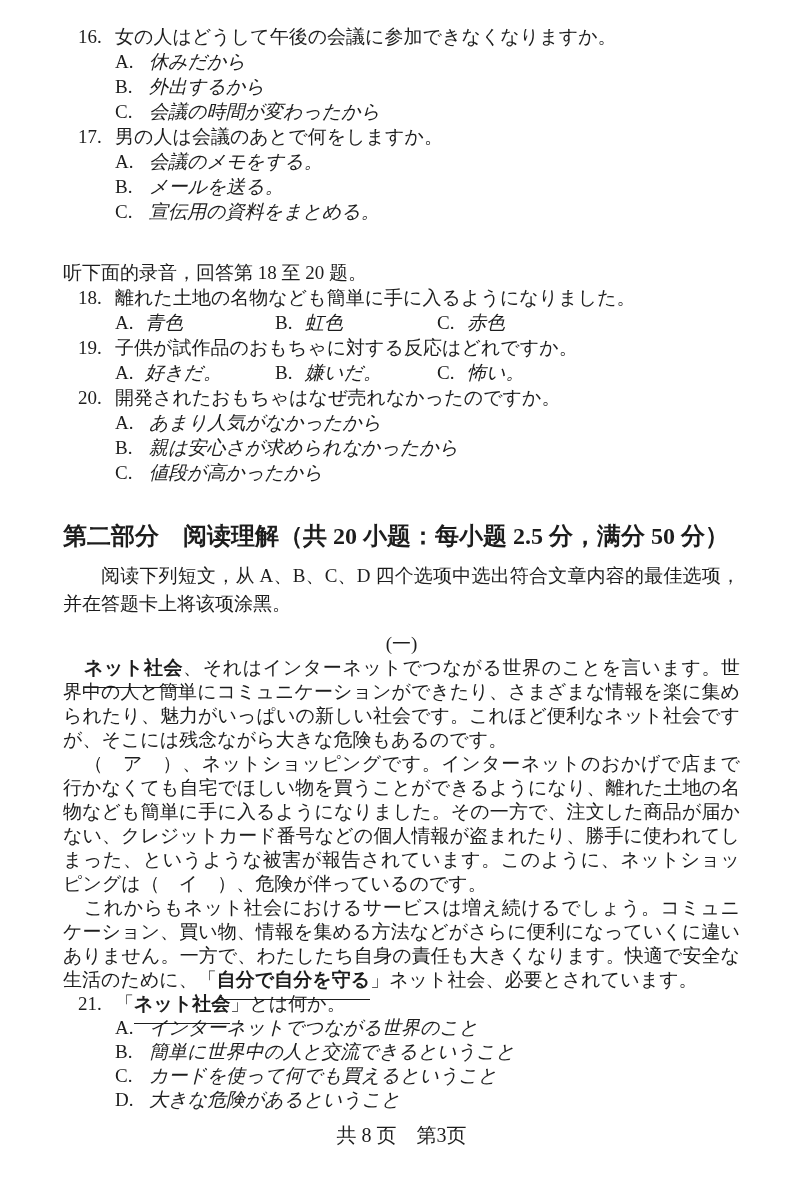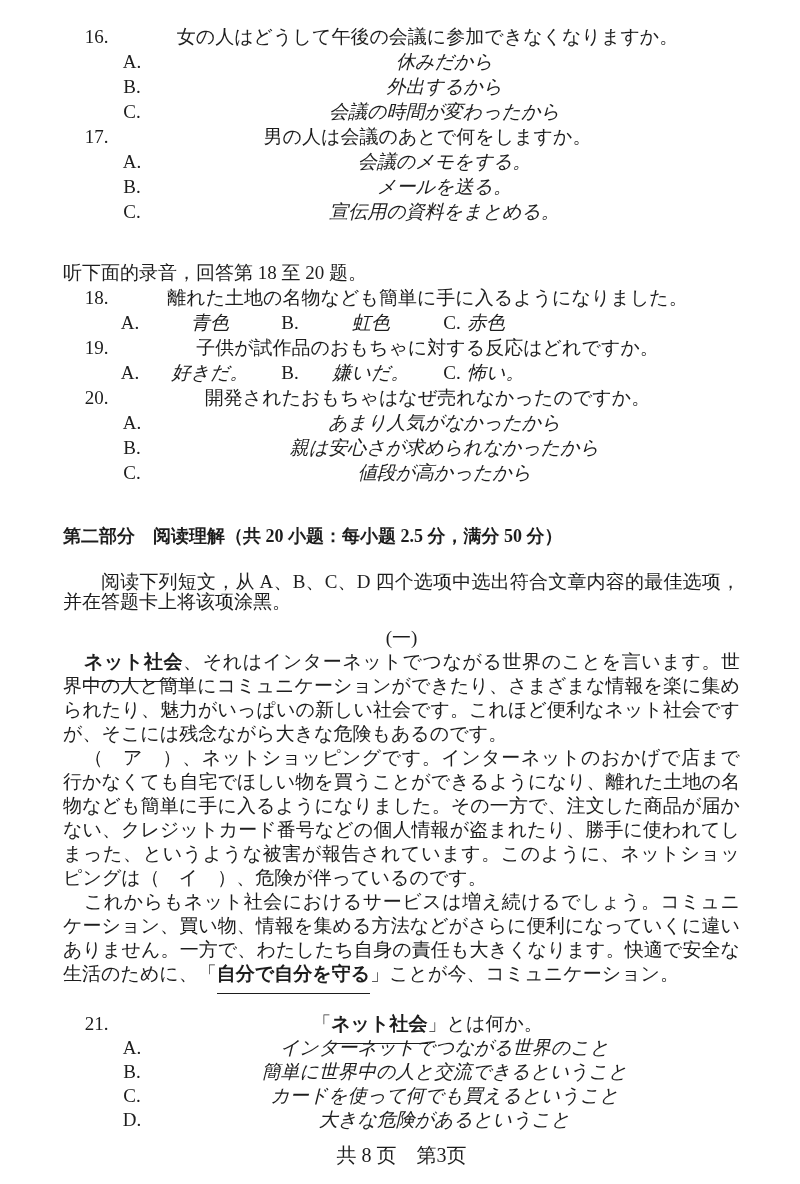--- a/index.html
+++ b/index.html
@@ -7,56 +7,56 @@
   .page {
     width:800px; height:1184px; margin:0 auto; background:#ffffff;
     color:#1d1d1d;
     font-family:"Liberation Serif","DejaVu Serif",serif;
     font-size:19px;
     padding:24px 60px 0 63px;
     overflow:hidden;
     position:relative;
   }
   
-  .q { margin-left:15px;text-align:center; }
+  .q { margin-left:15px; }
   .q-line { display:flex; line-height:25px; }
   .q-num { flex:0 0 37px; }
   .q-stem { flex:1; }
   .opts { margin-left:37px; }
   .opt { display:flex; line-height:25px; }
   .opt-label { flex:0 0 34px; }
   .opt-text { flex:1;font-style:italic; }
   .opts-row { display:flex; margin-left:37px; line-height:25px; }
   .opt-col { display:flex; }
   .opt-col:nth-child(1) { width:160px; }
   .opt-col:nth-child(2) { width:162px; }
   .opt-col .opt-label { flex:0 0 30px; }
   
   .part-instruction { line-height:25px; margin-top:36px; }
   .section-title {
     margin-top:37px;
     font-weight:bold;
-    font-size:18px;
+    font-size:24px;
     line-height:28px;
   }
   .reading-instruction {
-    margin-top:22px;
-    line-height:20px;
+    margin-top:12px;
+    line-height:28px;
     text-indent:2em;
     text-align:justify;
   }
   .passage { margin-top:14px; line-height:24px; }
   .passage-label { text-align:center; line-height:24px; }
   .para { text-align:justify; text-indent:1.1em; }
   .hl {
     font-weight:bold;
     border-bottom:1.5px solid #1d1d1d;
     padding-bottom:9px;
   }
-  .q21 { margin-top:26px; }
+  .q21 { }
   .q21 .q-line, .q21 .opt { line-height:24px; }
   .page-footer {
     margin-top:12px;
     text-align:center;
     font-size:20px;
     line-height:22px;
   }
 </style>
 </head>
 <body>
@@ -171,21 +171,21 @@
   </div>
 
   <div class="section-title">第二部分　阅读理解（共 20 小题：每小题 2.5 分，满分 50 分）</div>
 
   <div class="reading-instruction">阅读下列短文，从 A、B、C、D 四个选项中选出符合文章内容的最佳选项，并在答题卡上将该项涂黑。</div>
 
   <div class="passage">
     <div class="passage-label">(一)</div>
     <p class="para"><span class="hl">ネット社会</span><span>、それはインターネットでつながる世界のことを言います。世界中の人と簡単にコミュニケーションができたり、さまざまな情報を楽に集められたり、魅力がいっぱいの新しい社会です。これほど便利なネット社会ですが、そこには残念ながら大きな危険もあるのです。</span></p>
     <p class="para">（　ア　）、ネットショッピングです。インターネットのおかげで店まで行かなくても自宅でほしい物を買うことができるようになり、離れた土地の名物なども簡単に手に入るようになりました。その一方で、注文した商品が届かない、クレジットカード番号などの個人情報が盗まれたり、勝手に使われてしまった、というような被害が報告されています。このように、ネットショッピングは（　イ　）、危険が伴っているのです。</p>
-    <p class="para"><span>これからもネット社会におけるサービスは増え続けるでしょう。コミュニケーション、買い物、情報を集める方法などがさらに便利になっていくに違いありません。一方で、わたしたち自身の責任も大きくなります。快適で安全な生活のために、「</span><span class="hl">自分で自分を守る</span><span>」ことが今、コミュニケーション。</span></p>
+    <p class="para"><span>これからもネット社会におけるサービスは増え続けるでしょう。コミュニケーション、買い物、情報を集める方法などがさらに便利になっていくに違いありません。一方で、わたしたち自身の責任も大きくなります。快適で安全な生活のために、「</span><span class="hl">自分で自分を守る</span><span>」ネット社会、必要とされています。</span></p>
   </div>
 
   <div class="q q21">
     <div class="q-line">
       <span class="q-num">21.</span>
       <span class="q-stem"><span>「</span><span class="hl">ネット社会</span><span>」とは何か。</span></span>
     </div>
     <div class="opts">
       <div class="opt">
         <span class="opt-label">A.</span>

